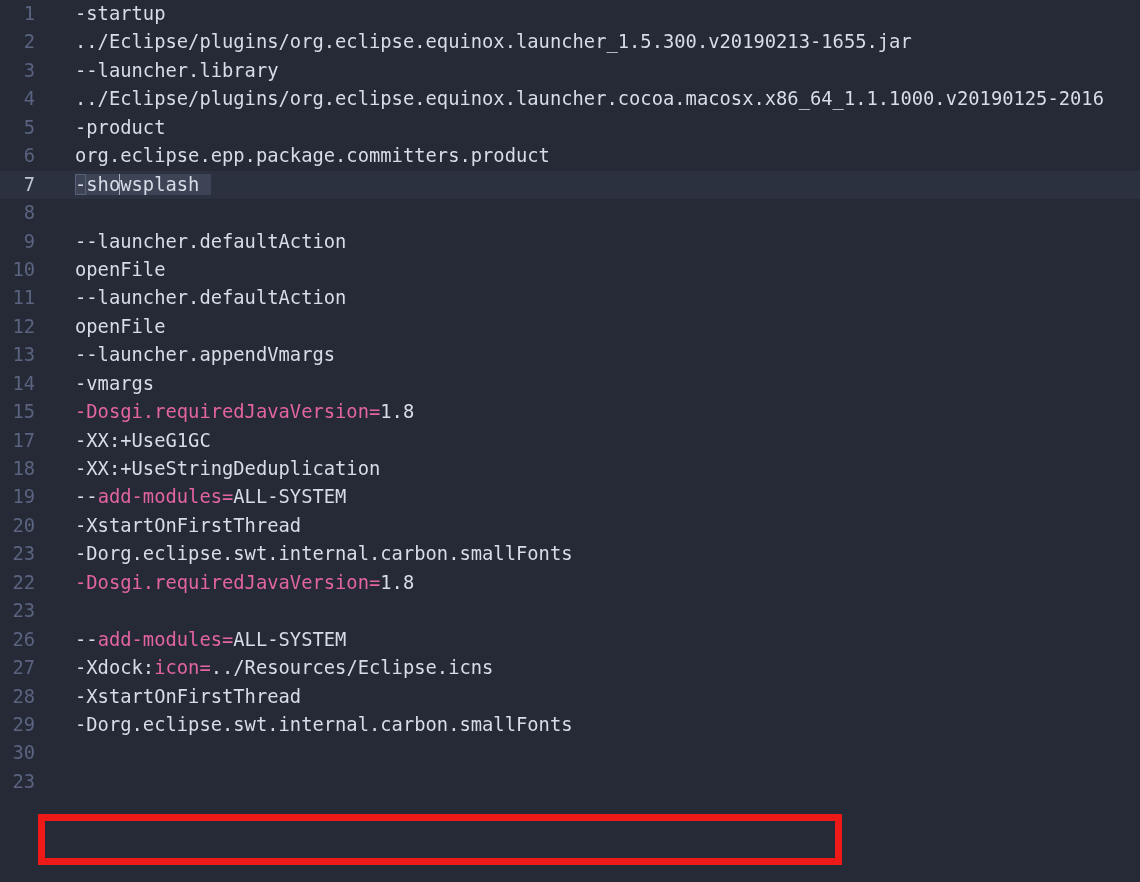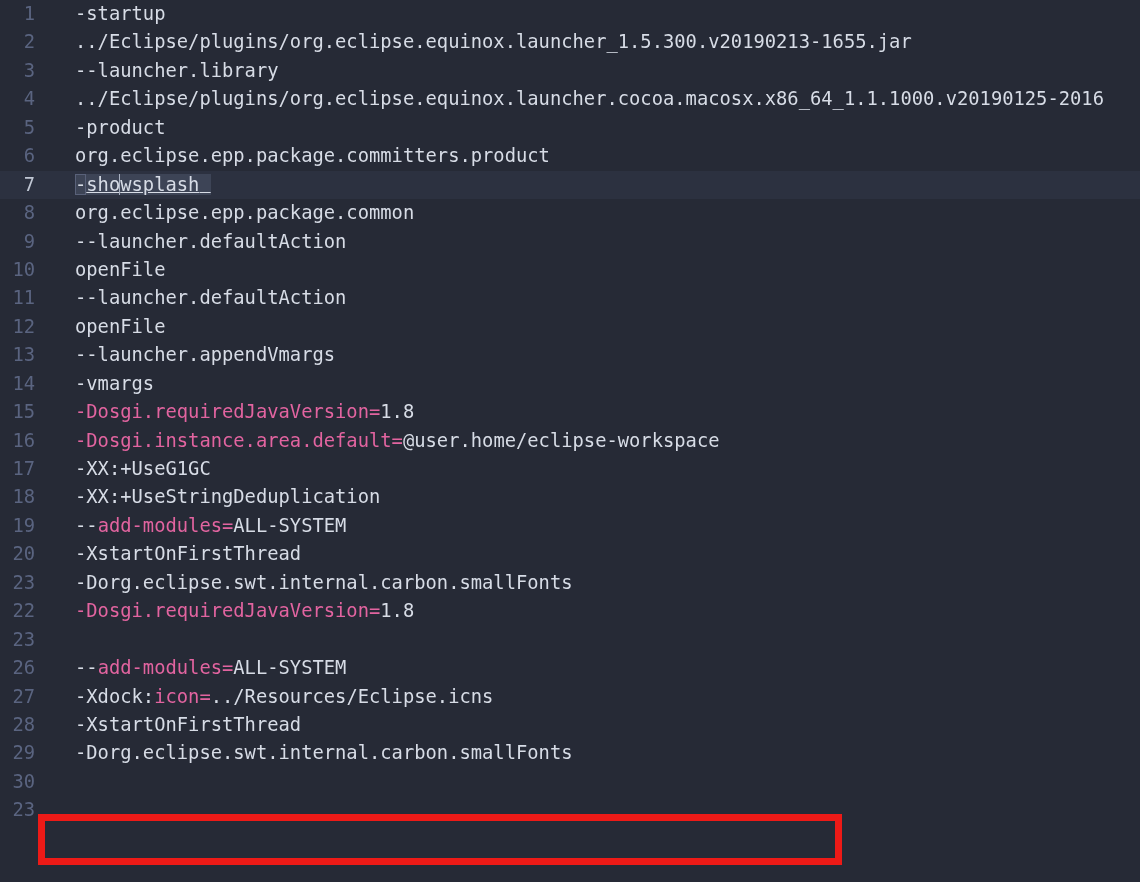--- a/index.html
+++ b/index.html
@@ -39,21 +39,21 @@
   .num {
     flex: 0 0 35px;
     width: 35px;
     text-align: right;
     color: var(--gutter);
     user-select: none;
   }
   .code { margin-left: 40px; }
   .fg  { color: var(--fg); }
   .key { color: var(--key); }
-  .sel { background: var(--selbg); text-decoration: underline; }
+  .sel { background: var(--selbg); }
   .selb {
     background: var(--selbg);
     box-shadow: inset 0 0 0 1px var(--selborder);
   }
   .cursor {
     display: inline-block;
     width: 2px; height: 21px;
     margin: 0 -1px;
     background: var(--cursor);
     vertical-align: text-bottom;
@@ -71,29 +71,28 @@
 
 <div class="editor">
   <div>
       <div class="line"><span class="num">1</span><span class="code"><span class="fg">-startup</span></span></div>
       <div class="line"><span class="num">2</span><span class="code"><span class="fg">../Eclipse/plugins/org.eclipse.equinox.launcher_1.5.300.v20190213-1655.jar</span></span></div>
       <div class="line"><span class="num">3</span><span class="code"><span class="fg">--launcher.library</span></span></div>
       <div class="line"><span class="num">4</span><span class="code"><span class="fg">../Eclipse/plugins/org.eclipse.equinox.launcher.cocoa.macosx.x86_64_1.1.1000.v20190125-2016</span></span></div>
       <div class="line"><span class="num">5</span><span class="code"><span class="fg">-product</span></span></div>
       <div class="line"><span class="num">6</span><span class="code"><span class="fg">org.eclipse.epp.package.committers.product</span></span></div>
       <div class="line current"><span class="num">7</span><span class="code"><span class="selb">-</span><span class="sel">sho</span><span class="cursor"></span><span class="sel">wsplash</span><span class="sel"> </span></span></div>
-      <div class="line"><span class="num">8</span><span class="code"><span class="fg">org.eclipse.epp.package.common</span></span></div>
+      <div class="line"><span class="num">8</span></div>
       <div class="line"><span class="num">9</span><span class="code"><span class="fg">--launcher.defaultAction</span></span></div>
       <div class="line"><span class="num">10</span><span class="code"><span class="fg">openFile</span></span></div>
       <div class="line"><span class="num">11</span><span class="code"><span class="fg">--launcher.defaultAction</span></span></div>
       <div class="line"><span class="num">12</span><span class="code"><span class="fg">openFile</span></span></div>
       <div class="line"><span class="num">13</span><span class="code"><span class="fg">--launcher.appendVmargs</span></span></div>
       <div class="line"><span class="num">14</span><span class="code"><span class="fg">-vmargs</span></span></div>
       <div class="line"><span class="num">15</span><span class="code"><span class="key">-Dosgi.requiredJavaVersion=</span><span class="fg">1.8</span></span></div>
-      <div class="line"><span class="num">16</span><span class="code"><span class="key">-Dosgi.instance.area.default=</span><span class="fg">@user.home/eclipse-workspace</span></span></div>
       <div class="line"><span class="num">17</span><span class="code"><span class="fg">-XX:+UseG1GC</span></span></div>
       <div class="line"><span class="num">18</span><span class="code"><span class="fg">-XX:+UseStringDeduplication</span></span></div>
       <div class="line"><span class="num">19</span><span class="code"><span class="fg">--</span><span class="key">add-modules=</span><span class="fg">ALL-SYSTEM</span></span></div>
       <div class="line"><span class="num">20</span><span class="code"><span class="fg">-XstartOnFirstThread</span></span></div>
       <div class="line"><span class="num">23</span><span class="code"><span class="fg">-Dorg.eclipse.swt.internal.carbon.smallFonts</span></span></div>
       <div class="line"><span class="num">22</span><span class="code"><span class="key">-Dosgi.requiredJavaVersion=</span><span class="fg">1.8</span></span></div>
       <div class="line"><span class="num">23</span></div>
       <div class="line"><span class="num">26</span><span class="code"><span class="fg">--</span><span class="key">add-modules=</span><span class="fg">ALL-SYSTEM</span></span></div>
       <div class="line"><span class="num">27</span><span class="code"><span class="fg">-Xdock:</span><span class="key">icon=</span><span class="fg">../Resources/Eclipse.icns</span></span></div>
       <div class="line"><span class="num">28</span><span class="code"><span class="fg">-XstartOnFirstThread</span></span></div>

